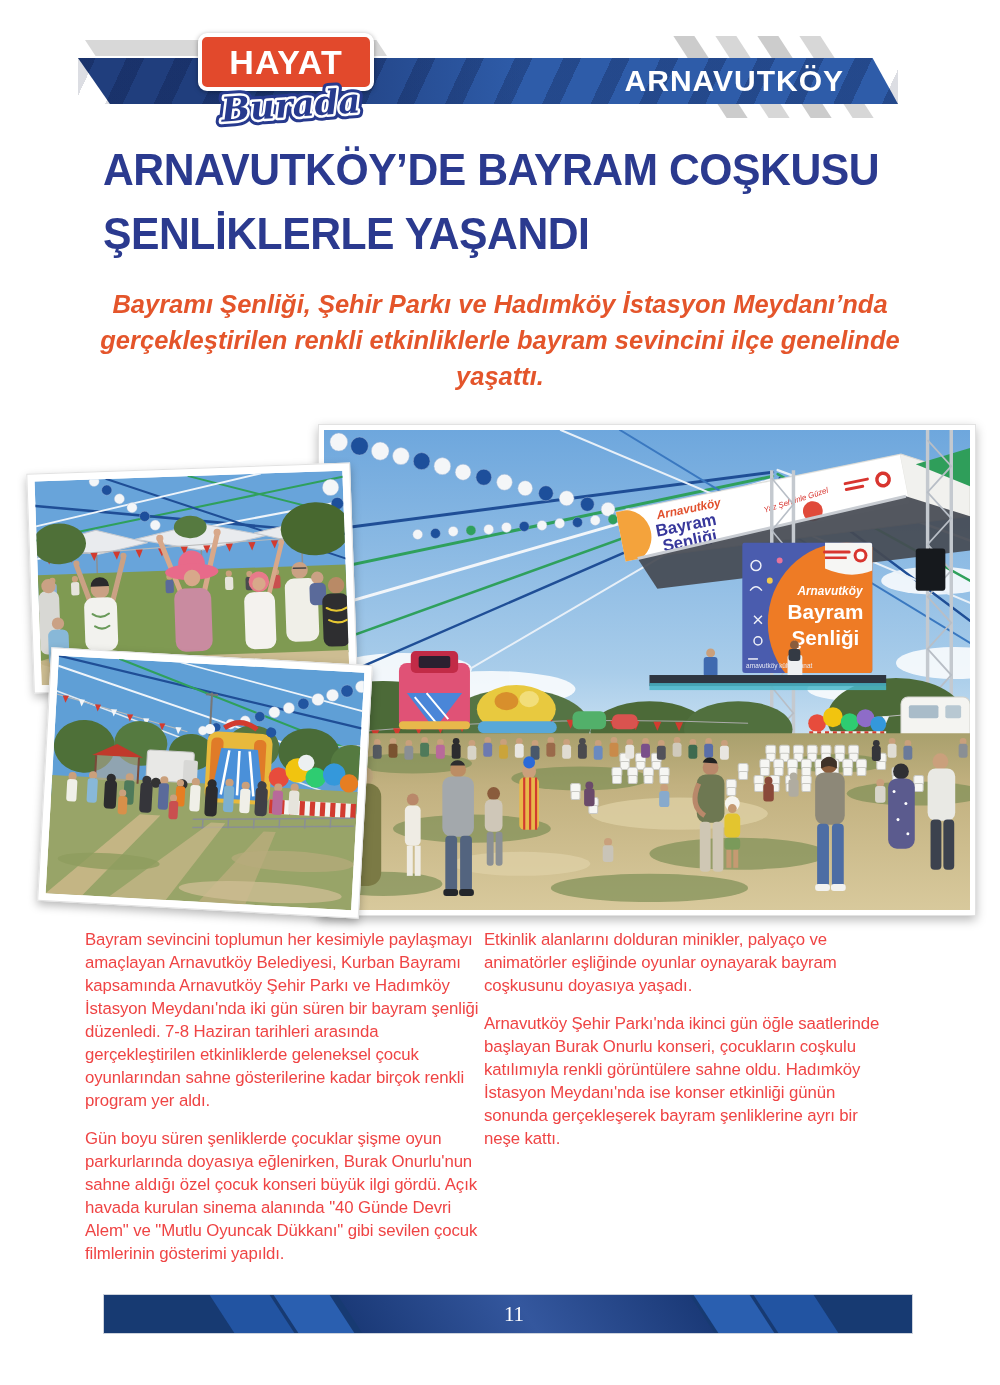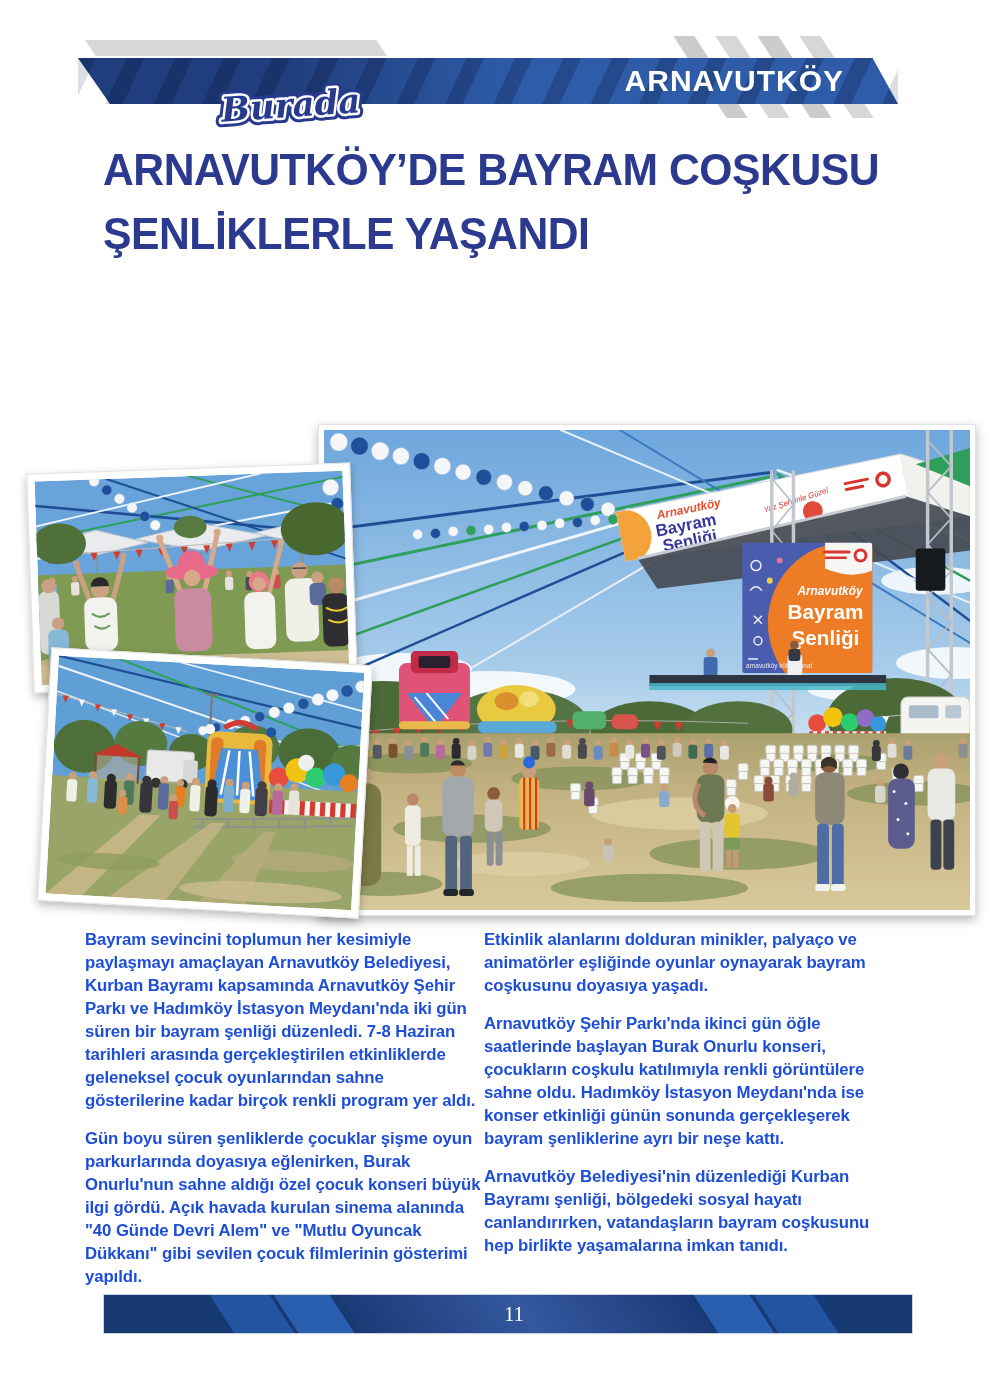--- a/index.html
+++ b/index.html
@@ -30,22 +30,22 @@
          letter-spacing:-.5px;line-height:1.45;transform:scaleX(.97);transform-origin:left top;white-space:nowrap;}
   .lede{position:absolute;left:92px;top:286px;width:816px;text-align:center;color:#e4552b;
         font-style:italic;font-weight:bold;font-size:25.5px;line-height:1.42;}
   
   .photo{position:absolute;background:#fff;border:1px solid #e2e2e2;box-shadow:0 4px 10px rgba(0,0,0,.28);}
   .photo svg{display:block;width:100%;height:100%;}
   #ph-main{left:318px;top:424px;width:646px;height:480px;padding:5px;z-index:1;}
   #ph-kids{left:30px;top:468px;width:308px;height:204px;padding:7px;transform:rotate(-2deg);z-index:2;}
   #ph-park{left:44px;top:656px;width:306px;height:238px;padding:7px;transform:rotate(3.2deg);z-index:3;}
   
-  .col{position:absolute;top:928px;width:396px;color:#1d4ed8;font-size:16.8px;line-height:1.37;
-       letter-spacing:-.1px;font-weight:bold;}
+  .col{position:absolute;top:928px;width:396px;color:#ef4444;font-size:16.8px;line-height:1.37;
+       letter-spacing:-.1px;}
   .col p{margin:0 0 15px 0;}
   #col-left{left:85px;}
   #col-right{left:484px;}
   
   .footer-bar{position:absolute;left:103px;top:1294px;width:808px;height:38px;background:#173a72;
        border:1px solid #ccd2dc;overflow:hidden;}
   .fseg{position:absolute;top:-4px;height:46px;transform:skewX(33deg);}
   .fs1{left:118px;width:60px;background:#2254a2;}
   .fs2{left:182px;width:56px;background:#2a5fb0;}
   .fsc{left:246px;width:352px;background:linear-gradient(90deg,#1b3a78,#34579e 50%,#1b3a78);}
@@ -63,33 +63,37 @@
     <div class="gray-strip"></div>
     <div class="hdr-stripe" style="left:700px;background:#cccccc;"></div>
     <div class="hdr-stripe" style="left:742px;background:#d7d7d7;"></div>
     <div class="hdr-stripe" style="left:784px;background:#cccccc;"></div>
     <div class="hdr-stripe" style="left:826px;background:#d7d7d7;"></div>
     <div class="bar"></div>
     <div class="bar" style="background:none;clip-path:none;pointer-events:none;">
       <span class="bar-label">ARNAVUTKÖY</span>
     </div>
     <div class="logo">
+      <div class="logo-box">
+        <span>HAYAT</span>
+      </div>
       <svg class="logo-script" viewBox="0 0 182 62">
         <g transform="rotate(-4 91 34)">
           <text class="scr-o" x="91" y="42" text-anchor="middle">Burada</text>
           <text class="scr-w" x="91" y="42" text-anchor="middle">Burada</text>
         </g>
       </svg>
     </div>
   </div>
 
   <div class="title">
     <div>ARNAVUTKÖY’DE BAYRAM COŞKUSU</div>
     <div>ŞENLİKLERLE YAŞANDI</div>
   </div>
+  <div class="lede">Bayramı Şenliği, Şehir Parkı ve Hadımköy İstasyon Meydanı’nda gerçekleştirilen renkli etkinliklerle bayram sevincini ilçe genelinde yaşattı.</div>
 
   <div class="photo" id="ph-main">
   <svg viewBox="0 0 655 478" preserveAspectRatio="none">
     <defs>
       <linearGradient id="sky" x1="0" y1="0" x2="0" y2="1">
         <stop offset="0" stop-color="#6ea7dd"></stop>
             <stop offset=".7" stop-color="#a9cdea"></stop>
             <stop offset="1" stop-color="#dcebf5"></stop>
       </linearGradient>
       <linearGradient id="gr" x1="0" y1="0" x2="0" y2="1">
@@ -713,21 +717,20 @@
   </svg>
   </div>
 
   <div class="col" id="col-left">
     <p>Bayram sevincini toplumun her kesimiyle paylaşmayı amaçlayan Arnavutköy Belediyesi, Kurban Bayramı kapsamında Arnavutköy Şehir Parkı ve Hadımköy İstasyon Meydanı'nda iki gün süren bir bayram şenliği düzenledi. 7-8 Haziran tarihleri arasında gerçekleştirilen etkinliklerde geleneksel çocuk oyunlarından sahne gösterilerine kadar birçok renkli program yer aldı.</p>
     <p>Gün boyu süren şenliklerde çocuklar şişme oyun parkurlarında doyasıya eğlenirken, Burak Onurlu'nun sahne aldığı özel çocuk konseri büyük ilgi gördü. Açık havada kurulan sinema alanında "40 Günde Devri Alem" ve "Mutlu Oyuncak Dükkanı" gibi sevilen çocuk filmlerinin gösterimi yapıldı.</p>
   </div>
   <div class="col" id="col-right">
     <p>Etkinlik alanlarını dolduran minikler, palyaço ve animatörler eşliğinde oyunlar oynayarak bayram coşkusunu doyasıya yaşadı.</p>
     <p>Arnavutköy Şehir Parkı'nda ikinci gün öğle saatlerinde başlayan Burak Onurlu konseri, çocukların coşkulu katılımıyla renkli görüntülere sahne oldu. Hadımköy İstasyon Meydanı'nda ise konser etkinliği günün sonunda gerçekleşerek bayram şenliklerine ayrı bir neşe kattı.</p>
-    <p>Arnavutköy Belediyesi'nin düzenlediği Kurban Bayramı şenliği, bölgedeki sosyal hayatı canlandırırken, vatandaşların bayram coşkusunu hep birlikte yaşamalarına imkan tanıdı.</p>
   </div>
 
   <div class="footer-bar">
     <div class="fseg fs1"></div>
     <div class="fseg fs2"></div>
     <div class="fseg fsc"></div>
     <div class="fseg fs3"></div>
     <div class="fseg fs4"></div>
     <div class="pageno">11</div>
   </div>

